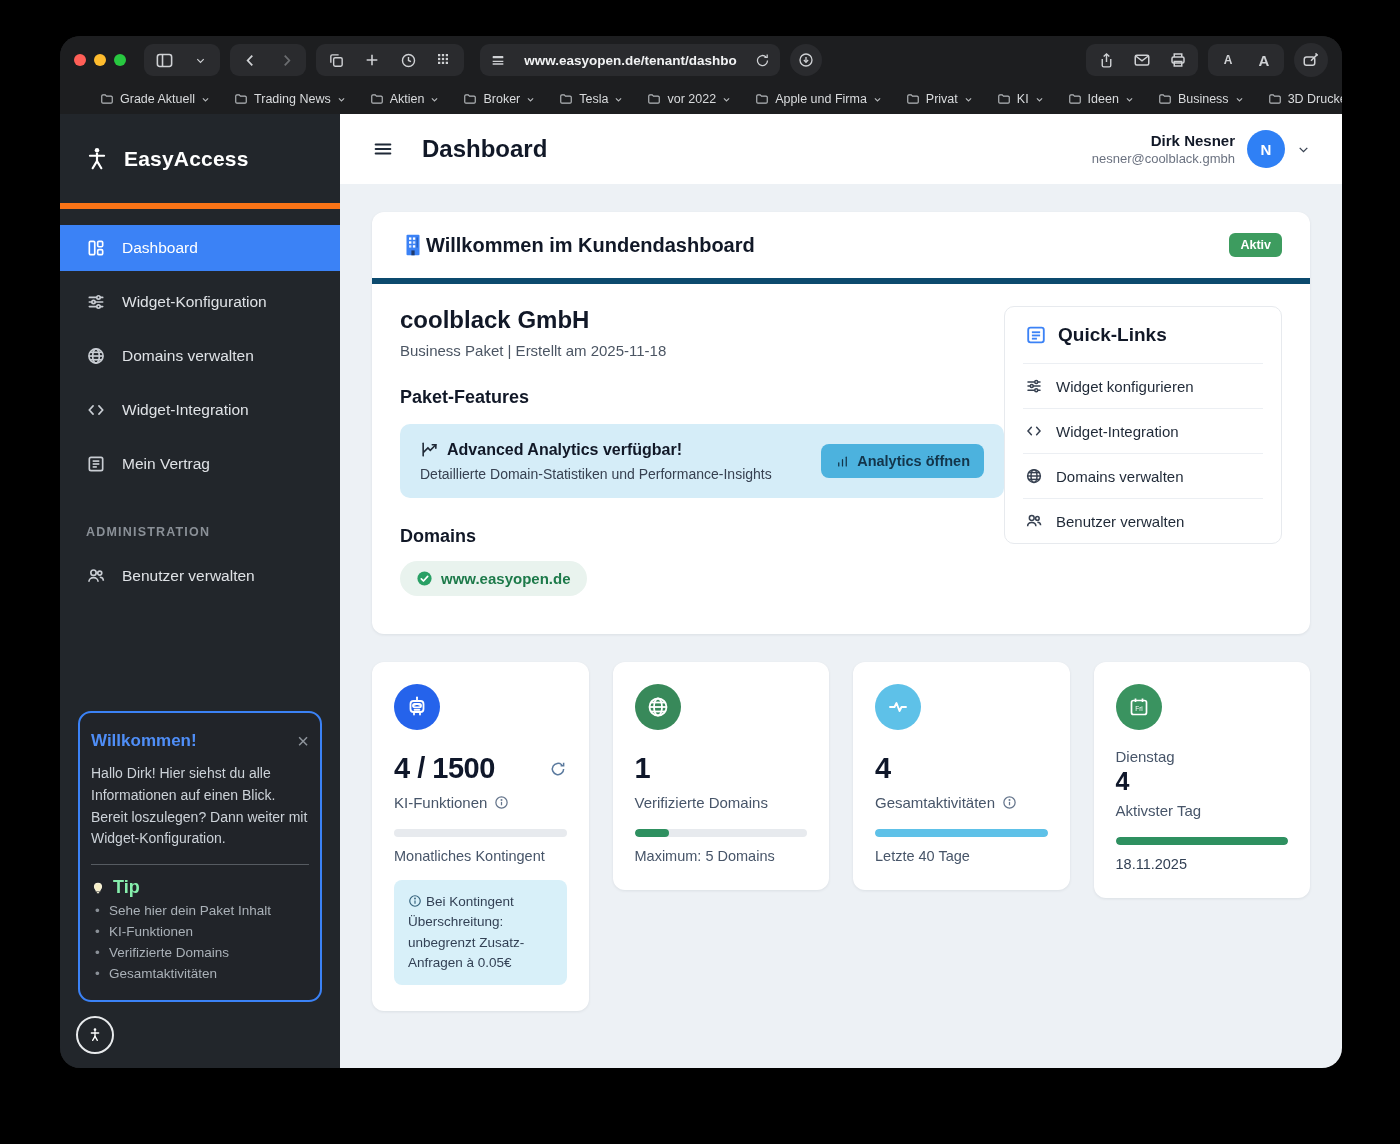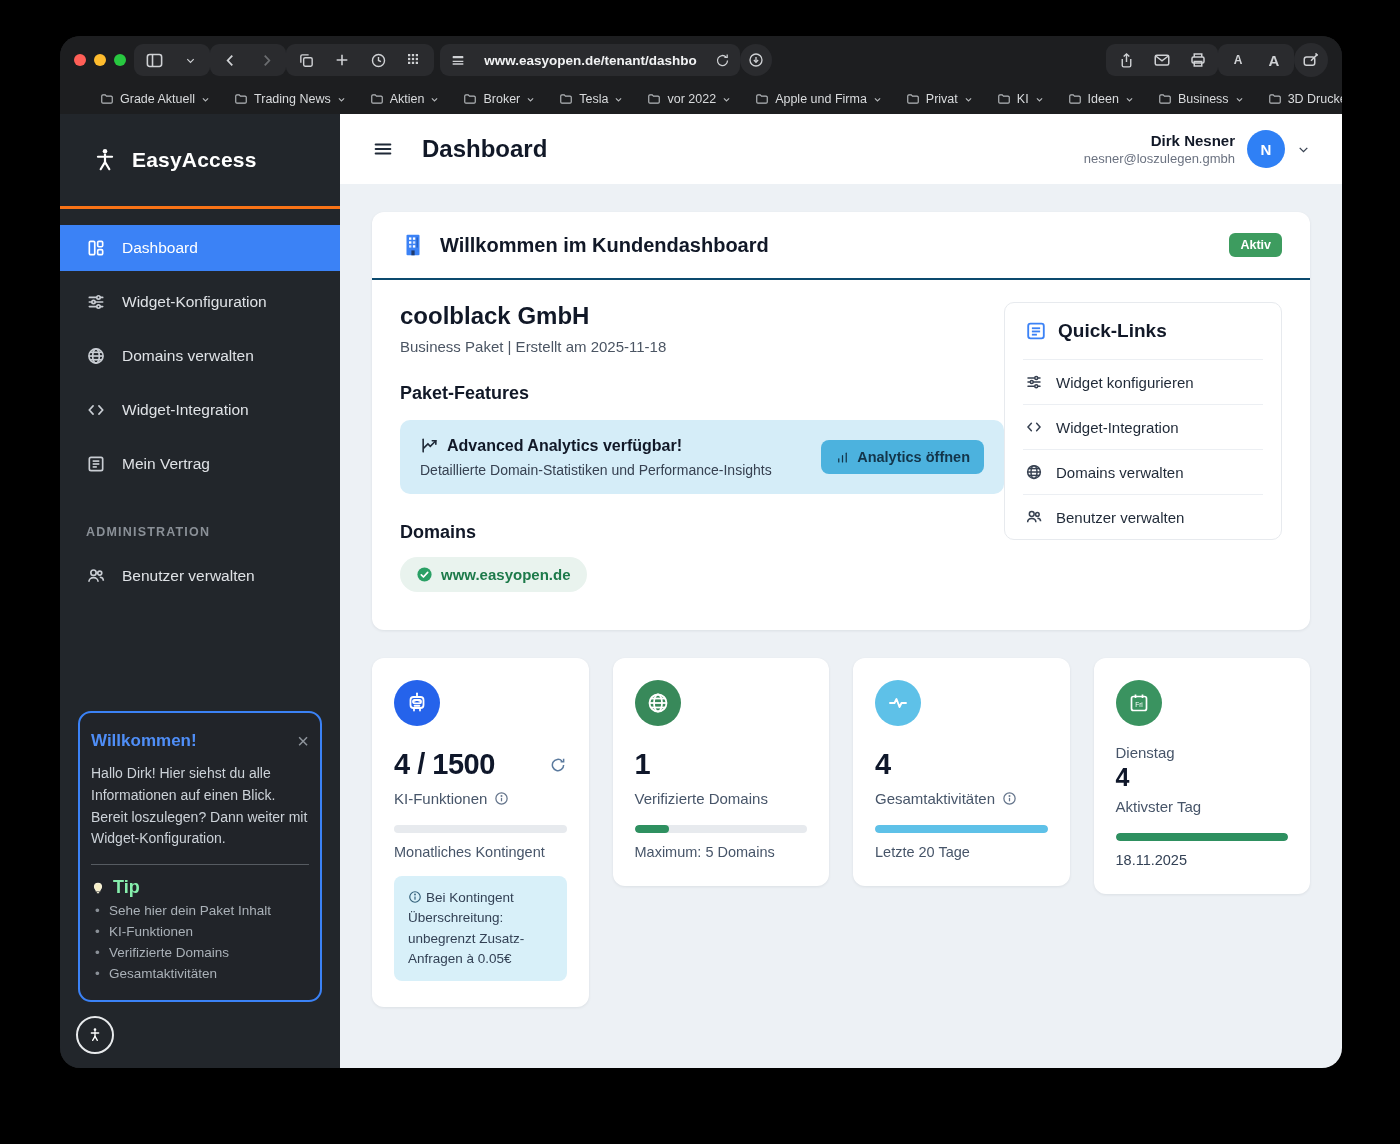--- a/index.html
+++ b/index.html
@@ -3,21 +3,21 @@
 <meta charset="utf-8">
 <style>
   * { margin:0; padding:0; box-sizing:border-box; }
   html,body { width:1400px; height:1144px; background:#000; font-family:"Liberation Sans", sans-serif; }
   svg { display:block; }
 
   .window { position:absolute; left:60px; top:36px; width:1282px; height:1032px;
             border-radius:20px; overflow:hidden; background:#1d1e20; display:flex; flex-direction:column; }
 
   
-  .toolbar { height:48px; display:flex; align-items:center; padding:0 14px; background:#1d1e20; flex:none; }
+  .toolbar { height:48px; display:flex; align-items:center; padding:0 14px; gap:10px; background:#1d1e20; flex:none; }
   .traffic { display:flex; gap:8px; margin-right:8px; }
   .light { width:12px; height:12px; border-radius:50%; }
   .light.red{background:#ff5f57}.light.yellow{background:#febc2e}.light.green{background:#28c840}
   .tb-group { display:flex; align-items:center; background:#2a2b2e; border-radius:9px; padding:2px; }
   .tb-btn { width:36px; height:28px; display:flex; align-items:center; justify-content:center; color:#cfd1d4; border-radius:7px; }
   .tb-btn.dim { color:#6b6d70; }
   .tb-plain { background:transparent; }
   .url-pill { display:flex; align-items:center; height:32px; width:300px; background:#2a2b2e; border-radius:9px; padding:0 10px; gap:8px; margin-left:6px; }
   .url-text { flex:1; text-align:center; color:#f1f2f3; font-size:13.5px; font-weight:600; white-space:nowrap; overflow:hidden; }
   .round-btn { width:32px; height:32px; border-radius:50%; background:#2a2b2e; display:flex; align-items:center; justify-content:center; color:#cfd1d4; }
@@ -28,21 +28,21 @@
   .bookmarks { height:30px; display:flex; align-items:center; padding:0 16px; gap:24px; background:#1d1e20; flex:none; color:#d3d5d8; }
   .bm-item { display:flex; align-items:center; gap:6px; font-size:12.5px; white-space:nowrap; color:#d9dbdd; }
   .bm-item svg { color:#b4b7ba; }
   .bm-chev { color:#9a9da0; }
 
   
   .app { flex:1; display:flex; min-height:0; }
 
   
   .sidebar { width:280px; background:#22262b; display:flex; flex-direction:column; flex:none; }
-  .brand-row { height:95px; display:flex; align-items:center; gap:14px; padding:0 32px; border-bottom:3px solid #f97316; color:#fff; flex:none; }
+  .brand-row { height:95px; display:flex; align-items:center; gap:14px; padding:0 24px; border-bottom:6px solid #f97316; color:#fff; flex:none; }
   .brand-name { font-size:21px; font-weight:700; letter-spacing:.2px; }
   .nav { padding-top:16px; }
   .nav-item { height:46px; display:flex; align-items:center; gap:16px; padding:0 26px; color:#dfe2e6; font-size:15.5px; margin-bottom:8px; }
   .nav-item svg { color:#c9cdd3; flex:none; }
   .nav-item.active { background:#3b82f6; color:#fff; }
   .nav-item.active svg { color:#fff; }
   .nav-section { padding:30px 26px 14px; font-size:12.5px; font-weight:700; letter-spacing:1.2px; color:#8a9097; }
 
   .tooltip-card { margin:auto 18px 14px; background:#212429; border:2px solid #3b82f6; border-radius:13px; padding:18px 11px 16px; }
   .tooltip-head { display:flex; align-items:flex-start; justify-content:space-between; }
@@ -63,21 +63,21 @@
   .user-block { margin-left:auto; display:flex; align-items:center; gap:12px; }
   .user-text { text-align:right; }
   .user-name { font-size:15px; font-weight:700; color:#111827; }
   .user-email { font-size:13px; color:#6b7280; margin-top:2px; }
   .avatar { width:38px; height:38px; border-radius:50%; background:#2f80f5; color:#fff; font-size:15px; font-weight:700; display:flex; align-items:center; justify-content:center; }
 
   .content { flex:1; padding:28px 32px; overflow:hidden; }
 
   
   .card { background:#fff; border-radius:12px; box-shadow:0 1px 3px rgba(16,24,40,.08); }
-  .wc-head { display:flex; align-items:center; gap:14px; padding:20px 28px; border-bottom:2px solid #0c4a6e; }
+  .wc-head { display:flex; align-items:center; padding:20px 28px; border-bottom:6px solid #0c4a6e; }
   .wc-title { font-size:20px; font-weight:700; color:#111827; }
   .badge { margin-left:auto; background:#3d9c5f; color:#fff; font-size:12.5px; font-weight:700; padding:5px 11px; border-radius:6px; }
   .wc-body { display:flex; padding:22px 28px 38px; }
   .wc-left { flex:1; min-width:0; }
   .company { font-size:24px; font-weight:700; color:#111827; }
   .subtitle { margin-top:8px; font-size:15px; color:#4b5563; }
   .h3 { margin-top:28px; font-size:18px; font-weight:600; color:#111827; }
   .banner { margin-top:16px; background:#d5edf8; border-radius:10px; padding:16px 20px; display:flex; align-items:center; gap:16px; }
   .banner-title-row { display:flex; align-items:center; gap:8px; font-size:16px; font-weight:600; color:#111827; }
   .banner-sub { margin-top:7px; font-size:14px; color:#374151; }
@@ -464,21 +464,21 @@
       <div class="main-header">
         <svg width="22" height="22" viewBox="0 0 24 24" fill="none" stroke="#1f2937" stroke-width="2.2" stroke-linecap="round">
             <line x1="4" y1="7" x2="20" y2="7"></line>
             <line x1="4" y1="12" x2="20" y2="12"></line>
             <line x1="4" y1="17" x2="20" y2="17"></line>
           </svg>
         <h1 class="page-title">Dashboard</h1>
         <div class="user-block">
           <div class="user-text">
             <div class="user-name">Dirk Nesner</div>
-            <div class="user-email">nesner@loszulegen.gmbh</div>
+            <div class="user-email">nesner@coolblack.gmbh</div>
           </div>
           <div class="avatar">N</div>
           <svg width="13" height="13" viewBox="0 0 24 24" fill="none" stroke="#374151" stroke-width="2.4">
               <polyline points="5 9 12 16 19 9"></polyline>
             </svg>
         </div>
       </div>
 
       <div class="content">
 
@@ -668,21 +668,21 @@
               <span>Gesamtaktivitäten</span>
               <svg width="15" height="15" viewBox="0 0 24 24" fill="none" stroke="#64748b" stroke-width="2">
                   <circle cx="12" cy="12" r="9"></circle>
                   <line x1="12" y1="11" x2="12" y2="16.5"></line>
                   <circle cx="12" cy="7.8" r=".6" fill="#64748b"></circle>
                 </svg>
             </div>
             <div class="bar">
                 <div class="bar-fill sky" style="width: 100%;"></div>
               </div>
-            <div class="bar-label">Letzte 20 Tage</div>
+            <div class="bar-label">Letzte 40 Tage</div>
           </div>
 
           <div class="stat-card">
             <div class="stat-icon" style="background:#3a9360">
               <svg width="24" height="24" viewBox="0 0 24 24" fill="none" stroke="#fff" stroke-width="1.7">
                   <rect x="4.5" y="5.5" width="15" height="14" rx="2"></rect>
                   <line x1="8.5" y1="3.5" x2="8.5" y2="7"></line>
                   <line x1="15.5" y1="3.5" x2="15.5" y2="7"></line>
                   <text x="12" y="16" text-anchor="middle" font-size="6.5" fill="#fff" stroke="none" font-family="Liberation Sans, sans-serif">Fri</text>
                 </svg>

